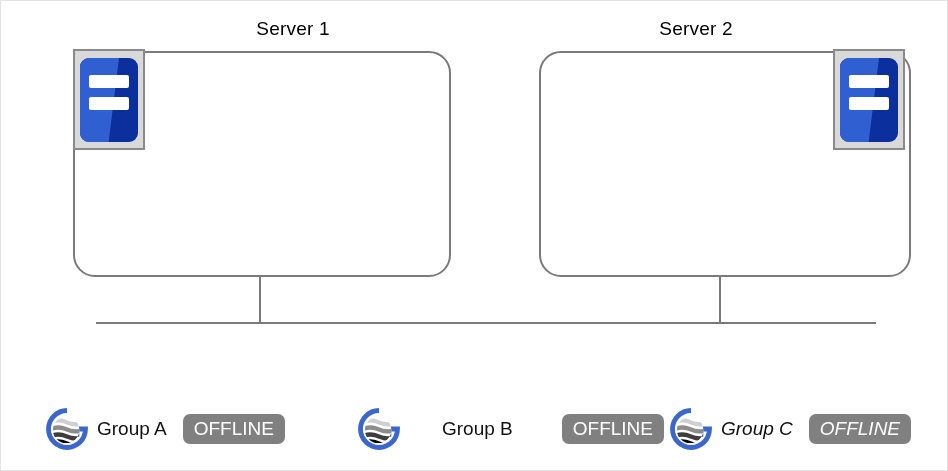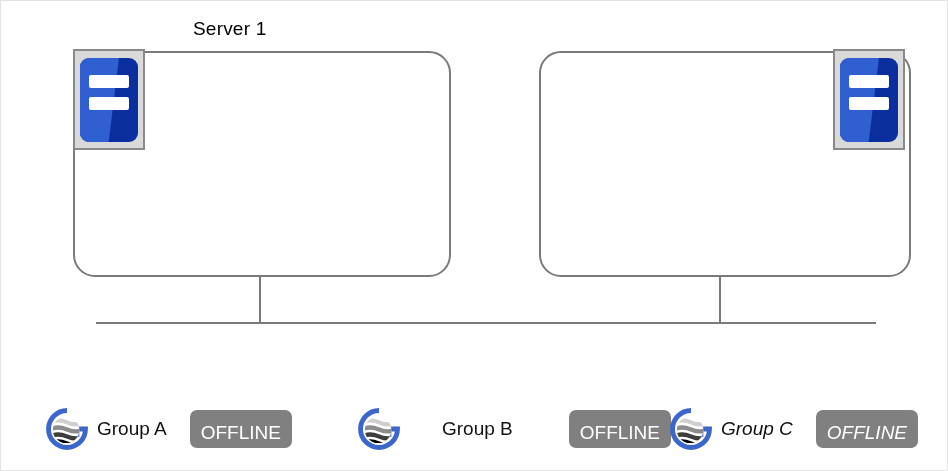--- a/index.html
+++ b/index.html
@@ -23,21 +23,21 @@
     box-sizing: content-box;
   }
 
   
   .server-title {
     position: absolute;
     font-size: 19px;
     color: #000000;
     white-space: nowrap;
     letter-spacing: 0.2px;
-    text-align: left;
+    text-align: center;
     font-family: "Liberation Sans", sans-serif;
   }
 
   
   .server-box {
     position: absolute;
     border: 2px solid #7a7a7a;
     border-radius: 22px;
     background: #ffffff;
     box-sizing: border-box;
@@ -111,38 +111,39 @@
     display: block;
   }
   .group-label {
     font-size: 19px;
     color: #111111;
     margin-left: 8px;
     white-space: nowrap;
     font-family: "Liberation Sans", sans-serif;
   }
   .status-badge {
-    margin-left: 23px;
+    margin-left: 16px;
     background: #808080;
     color: #ffffff;
     font-size: 19px;
-    padding: 12px 11px 5px 11px;
+    padding: 4px 11px 5px 11px;
     border-radius: 7px;
     white-space: nowrap;
     line-height: 1.15;
     font-family: "Liberation Sans", sans-serif;
   }
 </style>
 </head>
 <body>
 
 <div id="canvas">
 
   <div class="server-title" style="left:192px; top:17px; width:200px;">Server 1</div>
 
+  <div class="server-title" style="left:595px; top:17px; width:200px;">Server 2</div>
 
   <div class="server-box" style="left:72px; top:50px; width:378px; height:226px;"></div>
 
   <div class="server-icon" style="left:72px; top:48px; width:72px; height:101px;">
     <div class="unit">
       <div class="bar b1"></div>
       <div class="bar b2"></div>
     </div>
   </div>
 

